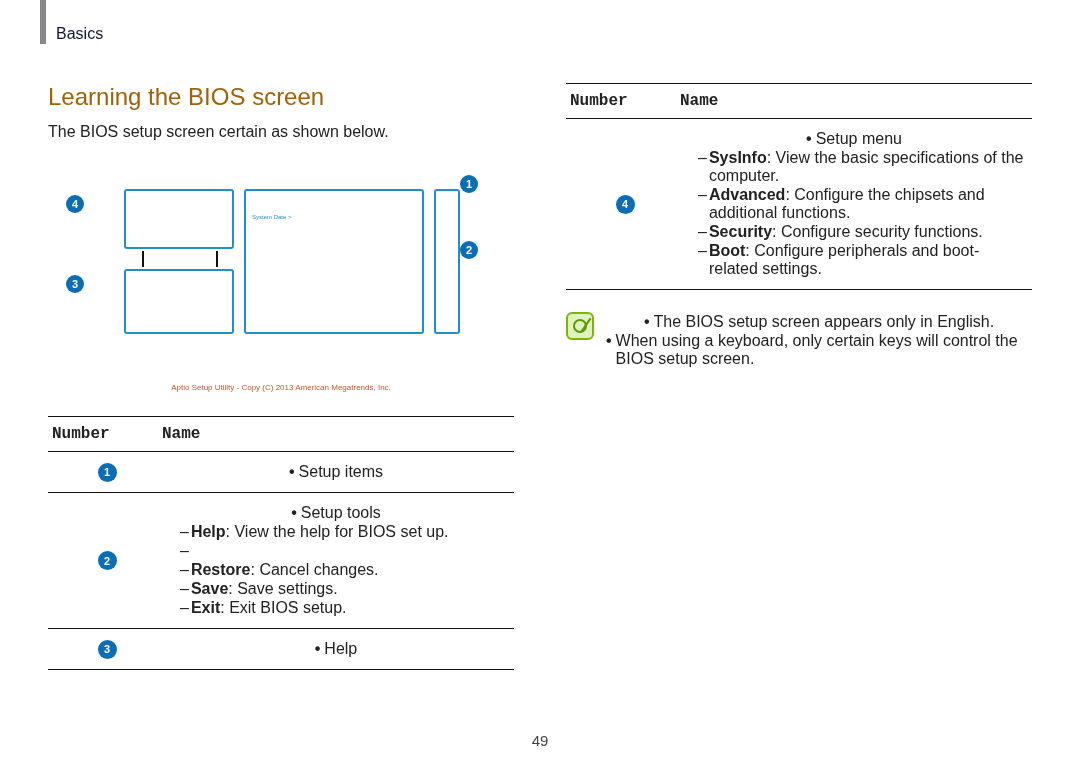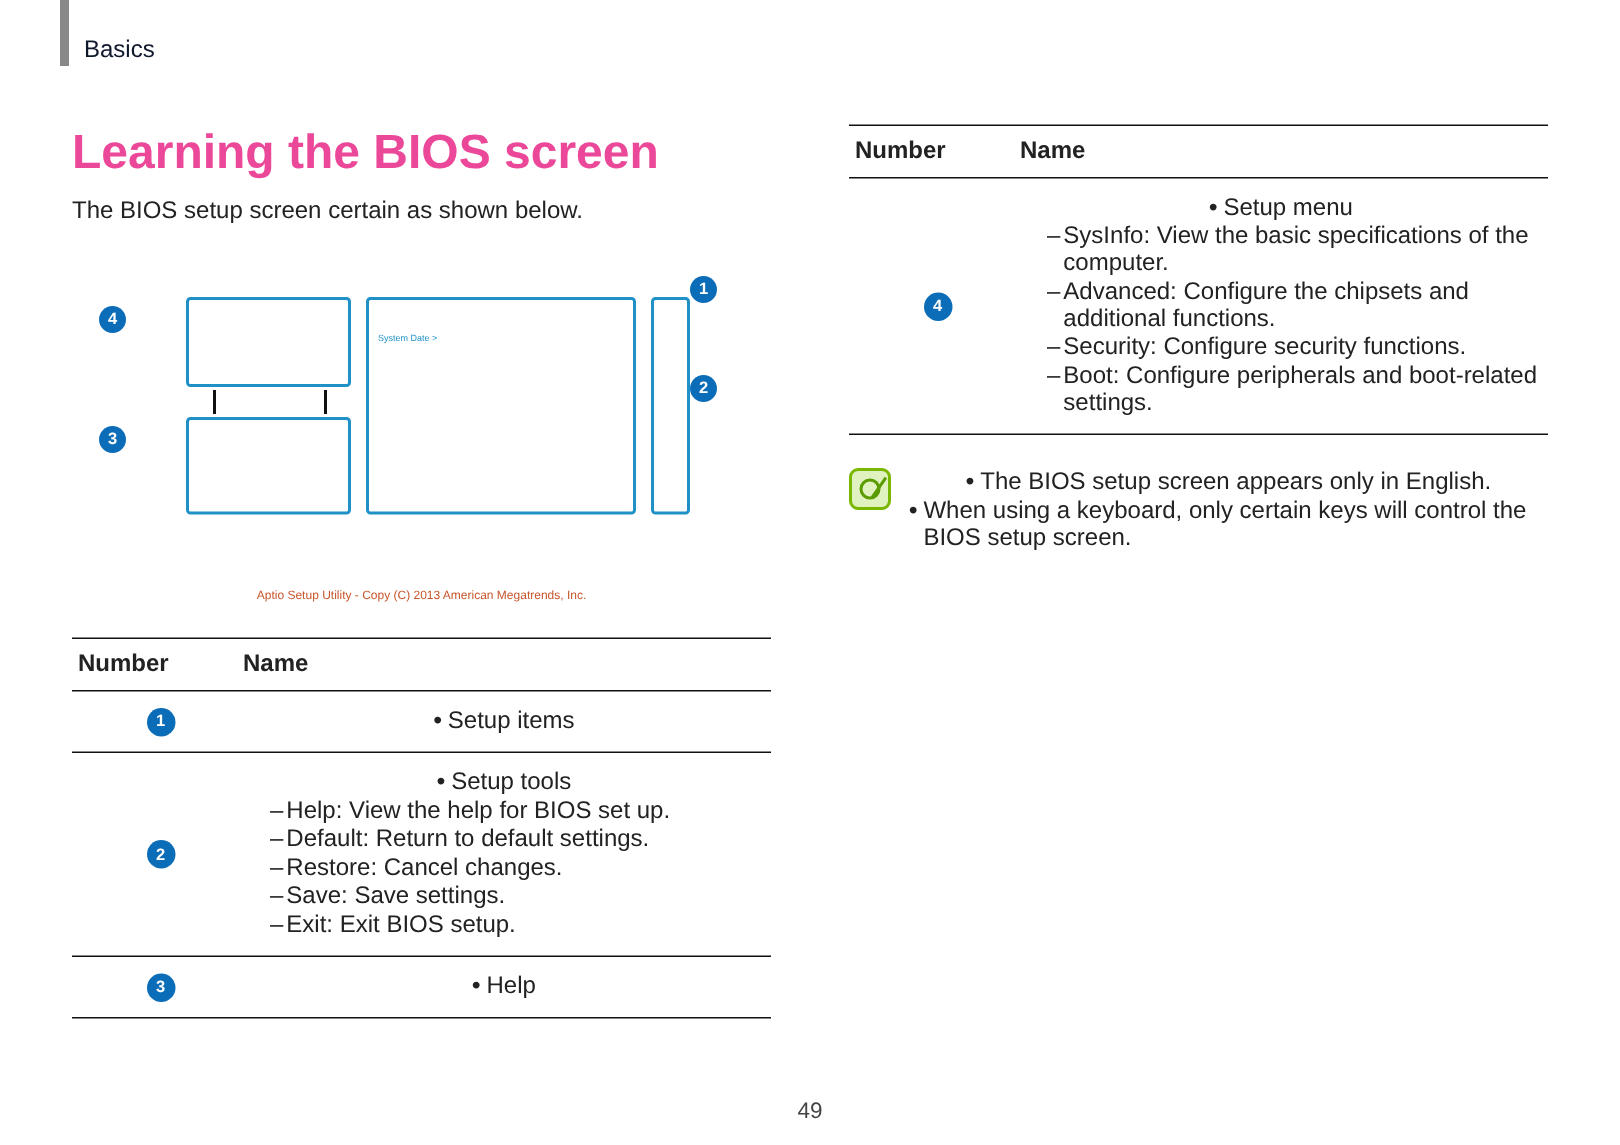--- a/index.html
+++ b/index.html
@@ -28,23 +28,23 @@
   }
   .columns {
     display: flex;
     gap: 52px;
   }
   .col {
     flex: 1;
     min-width: 0;
   }
   h2.section-title {
-    color: #ec4899;
-    font-size: 32px;
-    font-weight: 700;
+    color: #a16207;
+    font-size: 24px;
+    font-weight: 400;
     margin-bottom: 12px;
   }
   .intro {
     font-size: 16px;
     color: #222;
     margin-bottom: 28px;
   }
   
   .diagram {
     position: relative;
@@ -98,20 +98,21 @@
   .legend {
     width: 100%;
     border-top: 1.5px solid #111;
     font-size: 16px;
   }
   .legend-header {
     display: flex;
     padding: 8px 4px;
     border-bottom: 1.5px solid #111;
     font-weight: 700;
+    font-family: Liberation Mono, monospace;
   }
   .lh-num { width: 110px; }
   .lh-name { flex: 1; }
   .legend-row {
     display: flex;
     border-bottom: 1px solid #111;
     padding: 10px 4px;
   }
   .legend-row:last-child { border-bottom: 1.5px solid #111; }
   .lr-num {
@@ -127,21 +128,21 @@
     background: #0b6db7;
     color: #fff;
     font-size: 11px;
     font-weight: 700;
     display: flex; align-items: center; justify-content: center;
   }
   .bullet-line { display: flex; margin: 1px 0; justify-content: center; }
   .bullet-dot::before { content: "• "; font-weight:700; margin-right:4px;}
   .sub-line { display: flex; margin: 1px 0 1px 0; padding-left: 18px; }
   .sub-dash::before { content: "– "; margin-right:2px; }
-  .bold { font-weight: 400; }
+  .bold { font-weight: 700; }
   
   .note-row { display: flex; gap: 12px; margin-top: 22px; }
   .note-icon {
     width: 28px; height: 28px;
     border: 2px solid #7ab800;
     border-radius: 6px;
     background: #dff2bf;
     display: flex; align-items: center; justify-content: center;
     flex-shrink: 0;
   }
@@ -222,21 +223,20 @@
           <div class="bullet-line">
               <span class="bullet-dot"></span>
               <span>Setup tools</span>
             </div>
           <div class="sub-line">
               <span class="sub-dash"></span>
               <span><span class="bold">Help</span><span>: View the help for BIOS set up.</span></span>
             </div>
           <div class="sub-line">
               <span class="sub-dash"></span>
-              <span><span class="bold">Default</span><span>: Return to default settings.</span></span>
             </div>
           <div class="sub-line">
               <span class="sub-dash"></span>
               <span><span class="bold">Restore</span><span>: Cancel changes.</span></span>
             </div>
           <div class="sub-line">
               <span class="sub-dash"></span>
               <span><span class="bold">Save</span><span>: Save settings.</span></span>
             </div>
           <div class="sub-line">

